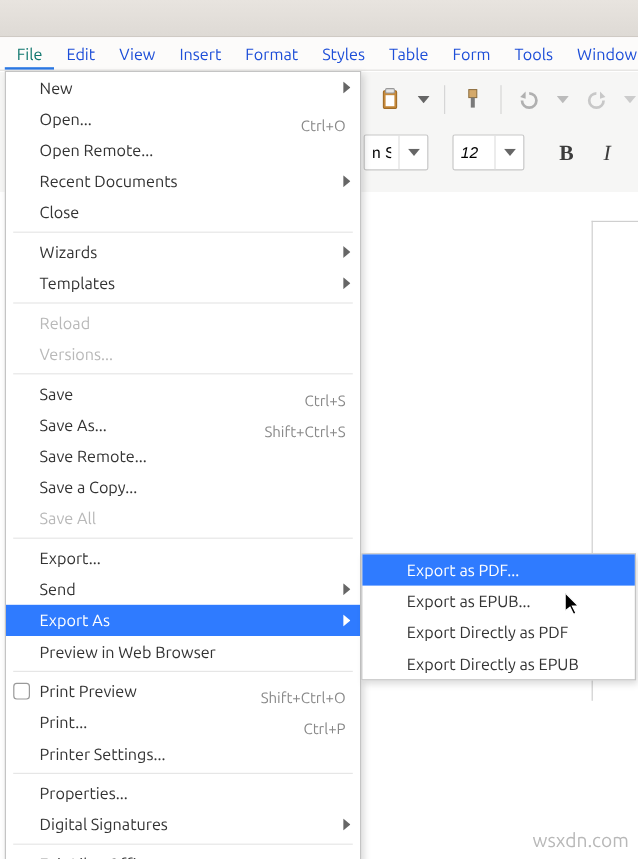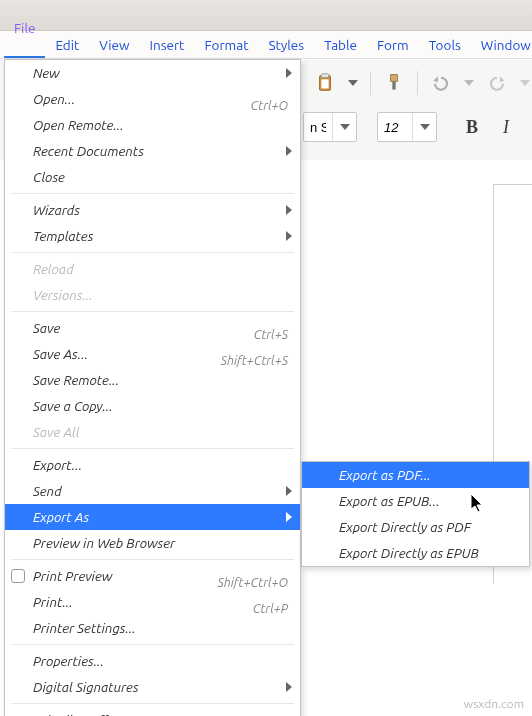--- a/index.html
+++ b/index.html
@@ -26,23 +26,23 @@
     border-bottom: 1px solid #e2e0de;
     padding: 0 4px;
   }
   .menuitem {
     padding: 6px 10px 5px 10px;
     font-size: 13.5px;
     color: #1d4ed8;
     cursor: default;
   }
   .menuitem.active {
-    color: #8b5cf6;
+    color: #0f766e;
     border-bottom: 2px solid #2b78e4;
-    padding-bottom: 20px;
+    padding-bottom: 3px;
   }
   .toolbar {
     position: absolute;
     top: 60px;
     left: 0;
     right: 0;
     height: 100px;
     background: #f6f6f5;
   }
   .tool-group {
@@ -106,21 +106,20 @@
   }
   .row {
     display: flex;
     align-items: center;
     height: 26px;
     padding: 0 12px 0 28px;
     font-size: 13.5px;
     color: #333;
     position: relative;
     cursor: default;
-    font-style: italic;
   }
   .row .label { flex: 1; }
   .row .accel { color: #888; font-size: 12.5px; margin-top: 12px; }
   .row.disabled { color: #b9b9b9; }
   .row.highlight { background: #2f7bff; color: #fff; }
   .row .submenu-arrow {
     position: absolute;
     right: 8px;
     top: 50%;
     transform: translateY(-50%);
@@ -146,21 +145,21 @@
   .cursor {
     position: absolute;
     top: 494px;
     left: 471px;
     z-index: 50;
   }
   .watermark {
     position: absolute;
     bottom: 6px;
     right: 8px;
-    font-size: 12px;
+    font-size: 16px;
     color: #b8b8b8;
   }
   .doc-edge {
     position: absolute;
     top: 184px;
     right: 0;
     width: 39px;
     height: 400px;
     border-left: 1px solid #cfcfcf;
     border-top: 1px solid #cfcfcf;

